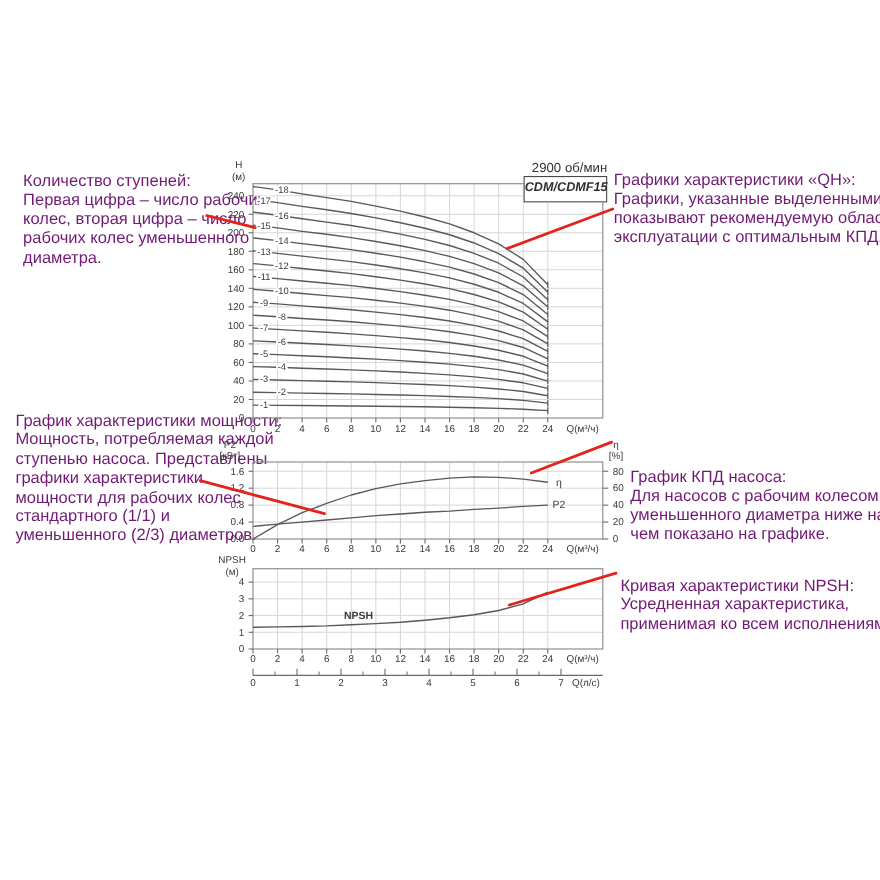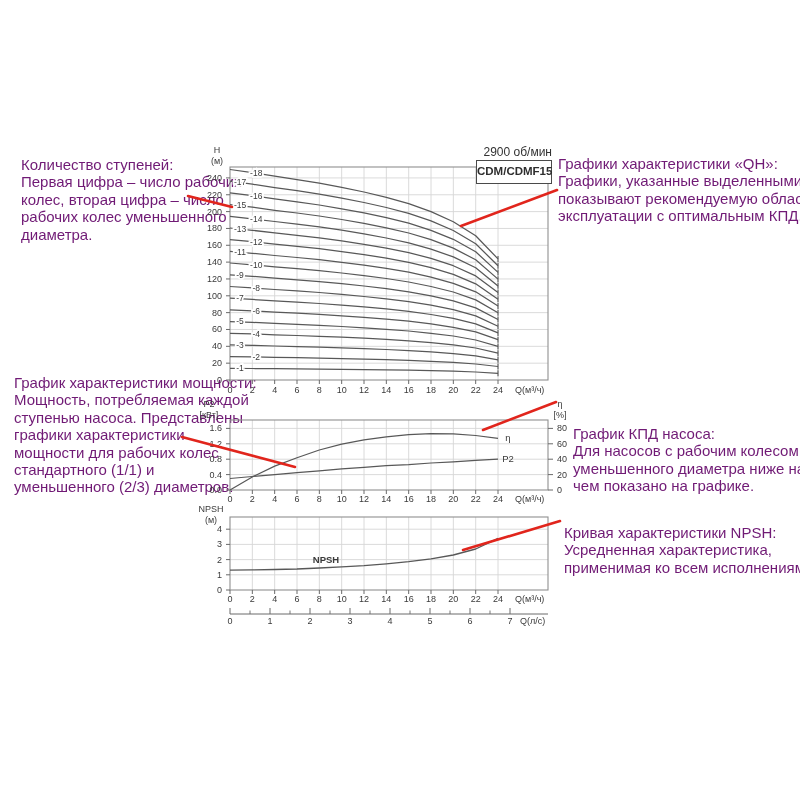--- a/index.html
+++ b/index.html
@@ -15,21 +15,21 @@
   #ann-left1{left:21px;top:156px;}
   #ann-left2{left:14px;top:374px;}
   #ann-right1{left:558px;top:155px;}
   #ann-right2{left:573px;top:382px;margin-top:43px;}
   #ann-right3{left:564px;top:524px;}
   .rpm{position:absolute;left:440px;top:145px;width:112px;text-align:right;
        font-size:12px;color:#333;}
   .model-box{position:absolute;left:476px;top:160px;width:76px;height:24px;
        box-sizing:border-box;border:1.5px solid #4a4a4a;background:#fff;
        font-size:11.5px;font-weight:600;color:#2e2e2e;text-align:center;
-       line-height:21px;z-index:3;}
+       line-height:21px;z-index:3;font-style:italic;}
 </style>
 </head>
 <body>
 
 <div class="stage">
 
   <div class="ann" id="ann-left1">Количество ступеней:
 Первая цифра – число рабочих
 колес, вторая цифра – число
 рабочих колес уменьшенного

